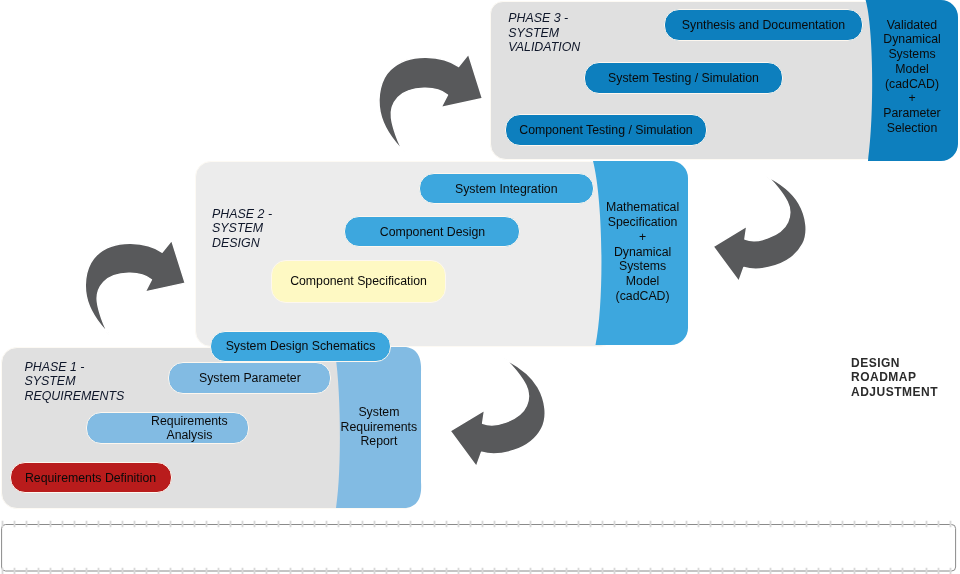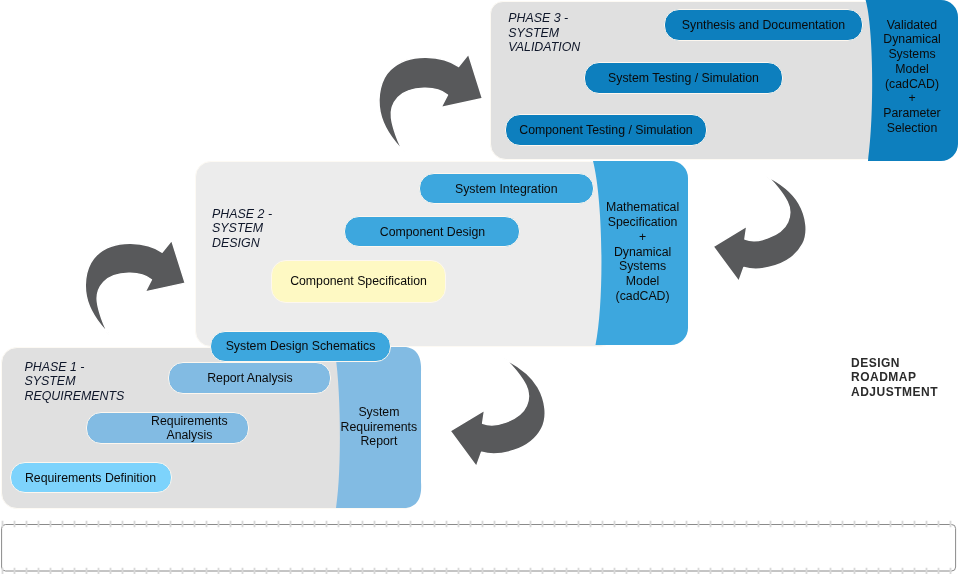--- a/index.html
+++ b/index.html
@@ -43,23 +43,23 @@
     <svg width="92" height="164" viewBox="0 0 92 164">
       <path d="M4,1 C11,36 12,124 6,162 L76,162 C89,160 92,150 91,136 L91,28 C92,14 89,3 76,1 Z" fill="#82bbe3"></path>
     </svg>
   </div>
   <div class="panel-label" style="left:333.9px;top:404.8px;width:90px;">System
 Requirements
 Report</div>
   <div class="phtitle" style="left:12.5px;top:359.8px;width:180px;margin-left:12px;">PHASE 1 -
 SYSTEM
 REQUIREMENTS</div>
-  <div class="step" style="left:168.4px;top:361.5px;width:163px;height:32px;background:#82bbe3;">Report Analysis</div>
+  <div class="step" style="left:168.4px;top:361.5px;width:163px;height:32px;background:#82bbe3;">System Parameter</div>
   <div class="step" style="left:86.1px;top:412px;width:162.6px;height:31.5px;background:#82bbe3;padding-left:44px;">Requirements Analysis</div>
-  <div class="step" style="left:9.5px;top:461.7px;width:162.1px;height:31.8px;background:#7dd3fc;">Requirements Definition</div>
+  <div class="step" style="left:9.5px;top:461.7px;width:162.1px;height:31.8px;background:#b91c1c;">Requirements Definition</div>
 
   <div class="graybox" style="left:195.2px;top:161px;width:420px;height:186.2px;border-radius:16px;background:#ececec;"></div>
   <div class="panel" style="left:590px;top:160px;width:100px;height:186px;">
     <svg width="100" height="186" viewBox="0 0 100 186">
       <path d="M3,1 C13,40 14.5,140 5.5,185 L81,185 A17,17 0 0 0 98,168 L98,18 A17,17 0 0 0 81,1 Z" fill="#3da7de"></path>
     </svg>
   </div>
   <div class="panel-label" style="left:597.6px;top:200.4px;width:90px;">Mathematical
 Specification
 +

